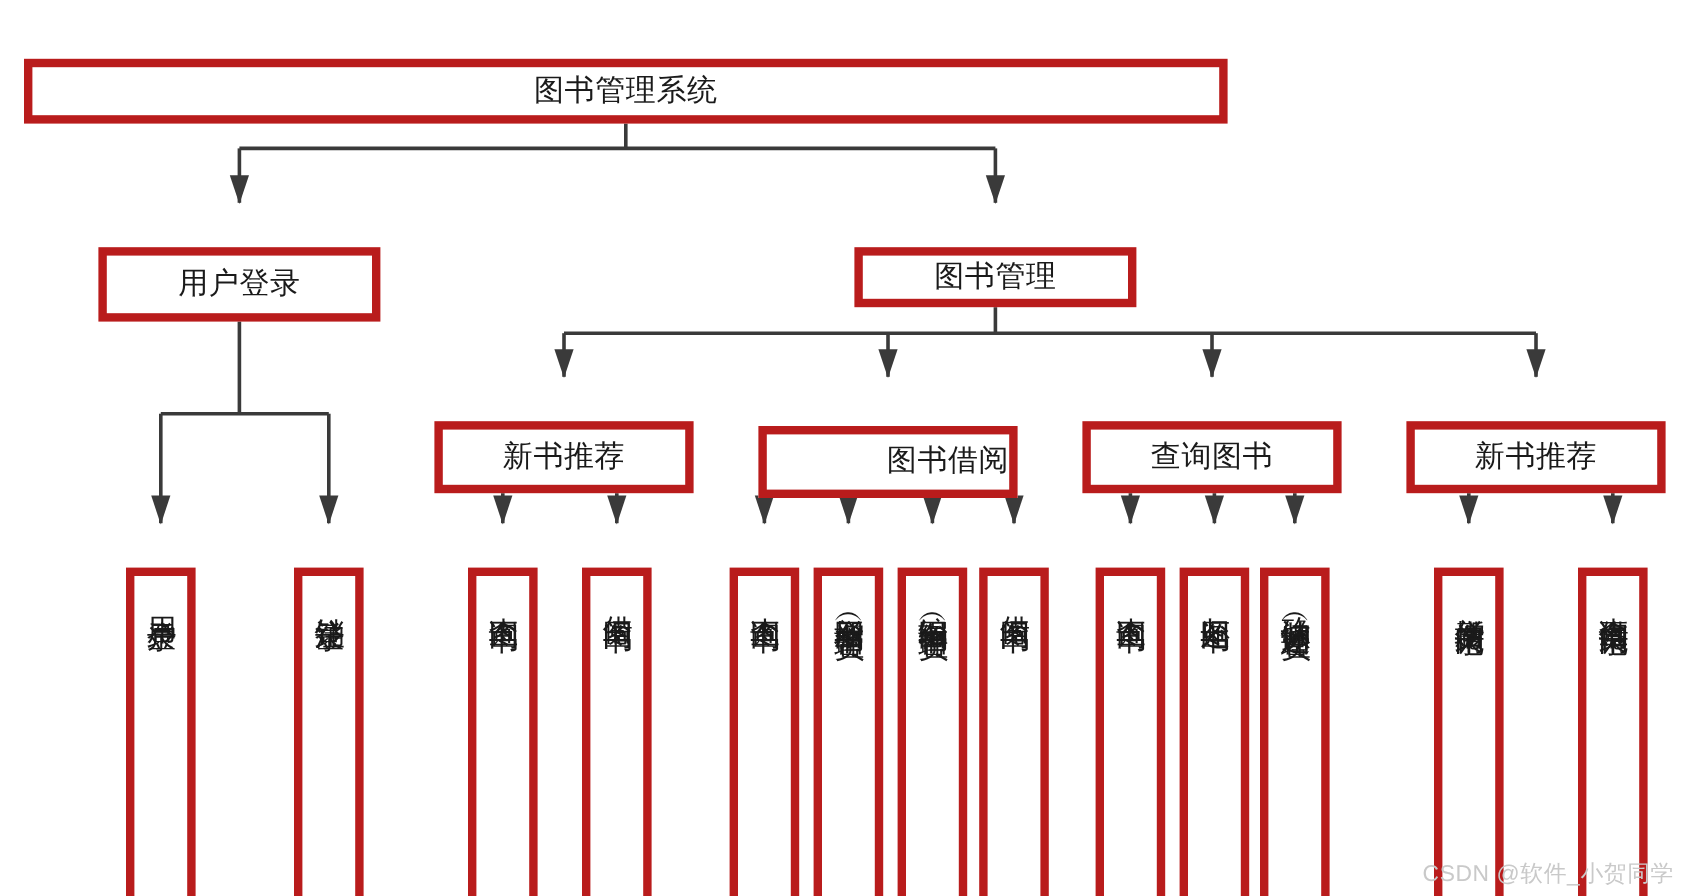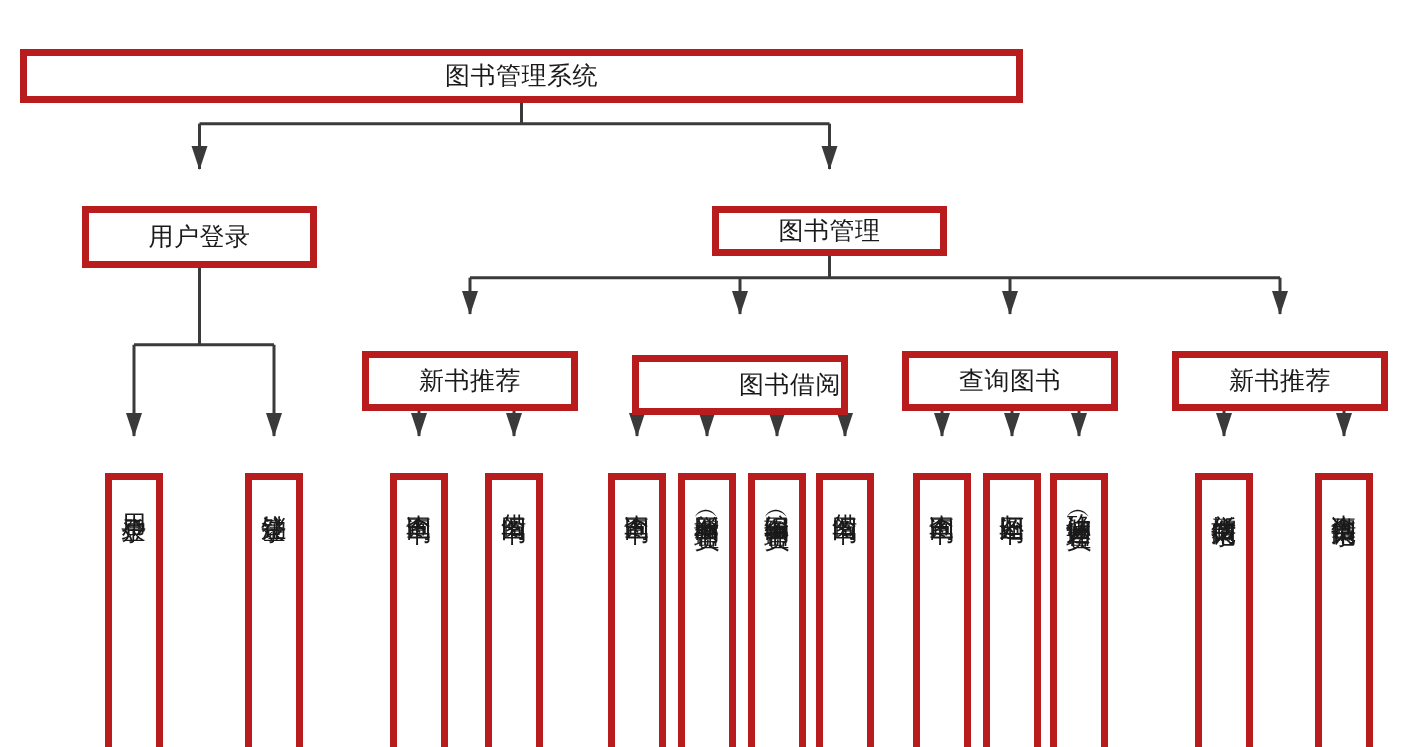--- a/index.html
+++ b/index.html
@@ -180,13 +180,14 @@
       <div class="node vert" style="left: 1050px; top: 437px; width: 58px; height: 296px;">
         <span class="label">确认归还（管理员）</span>
       </div>
       <div class="node vert" style="left: 1195px; top: 437px; width: 58px; height: 296px;">
         <span class="label">新增借阅记录</span>
       </div>
       <div class="node vert" style="left: 1315px; top: 437px; width: 58px; height: 296px;">
         <span class="label">查询借阅记录</span>
       </div>
     </div>
+  <div class="watermark">CSDN @软件_小贺同学</div>
 </div>
 
 </body></html>

